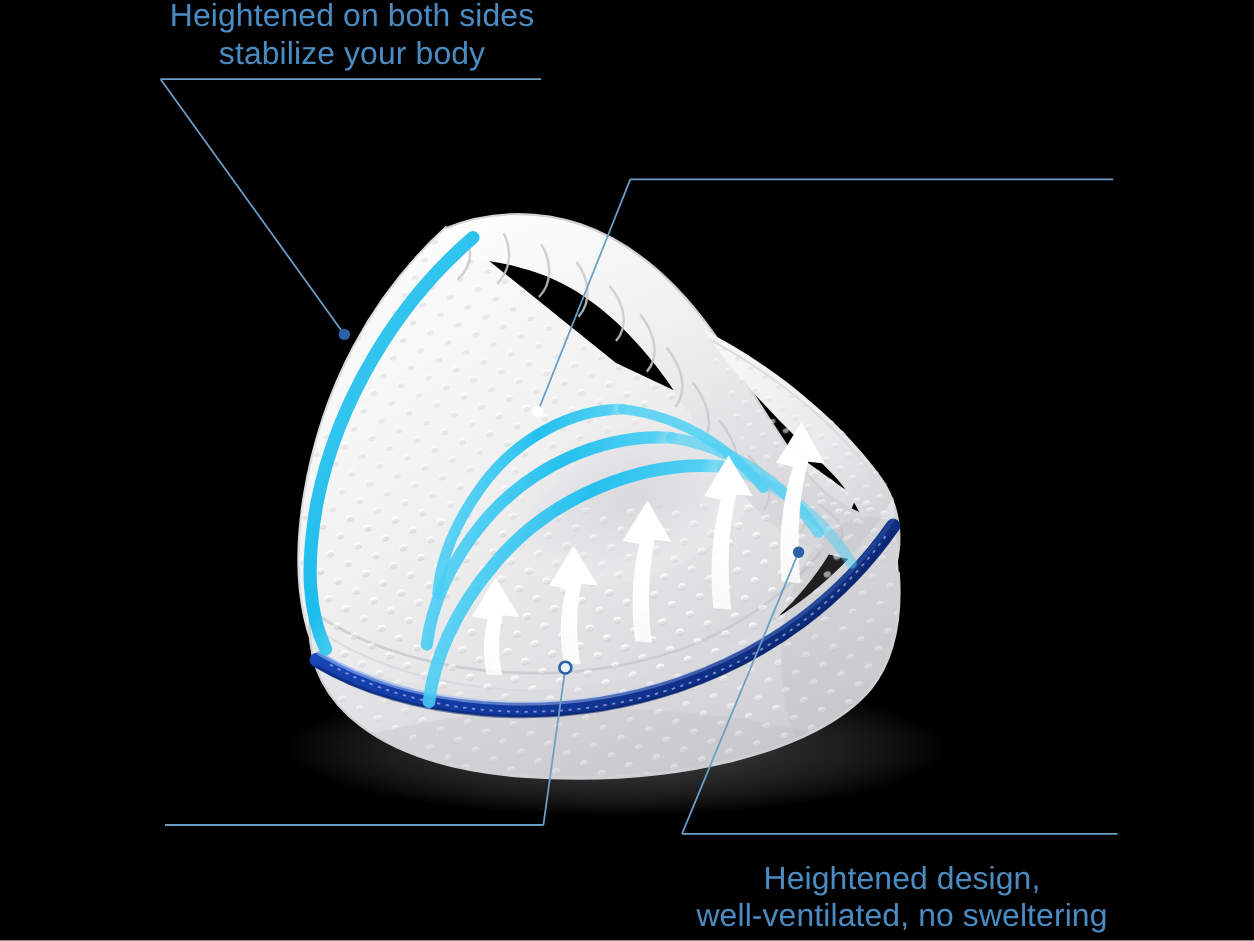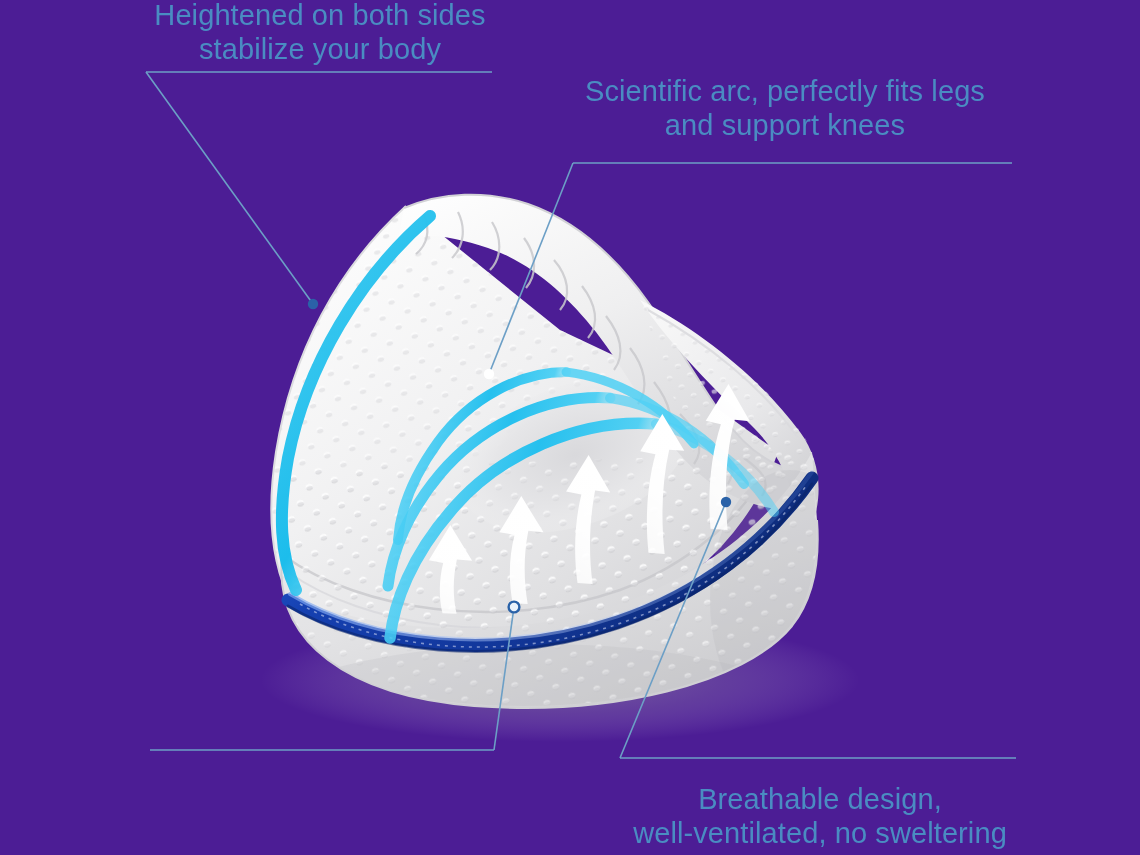--- a/index.html
+++ b/index.html
@@ -5,21 +5,21 @@
 <style>
   html,body{margin:0;padding:0;background:#ffffff;}
   body{
     font-family:"Liberation Sans", sans-serif;
     -webkit-font-smoothing:antialiased;
   }
   #stage{
     position:relative;
     width:1140px;
     height:855px;
-    background:#4c1d95;
+    background:#000000;
     overflow:hidden;
   }
   #scene{
     position:absolute;
     inset:0;
     width:1140px;
     height:855px;
   }
   .callout-text{
     position:absolute;
@@ -339,20 +339,18 @@
       <circle cx="313" cy="304" r="5.2" fill="#2a62a8"></circle>
       <circle cx="489" cy="374" r="5.2" fill="#ffffff"></circle>
       <circle cx="514" cy="607" r="5.4" fill="#eaf2fb" stroke="#2a62a8" stroke-width="2.4"></circle>
       <circle cx="726" cy="502" r="5.2" fill="#2a62a8"></circle>
     </g>
   </svg>
 
   <div class="callout-text" id="label-heightened">Heightened on both sides
 stabilize your body</div>
 
-  <div class="callout-text" id="label-scientific">Scientific arc, perfectly fits legs
-and support knees</div>
-
-
-  <div class="callout-text" id="label-breathable">Breathable design,
+
+
+  <div class="callout-text" id="label-breathable">Heightened design,
 well-ventilated, no sweltering</div>
 
 </div>
 
 </body></html>

